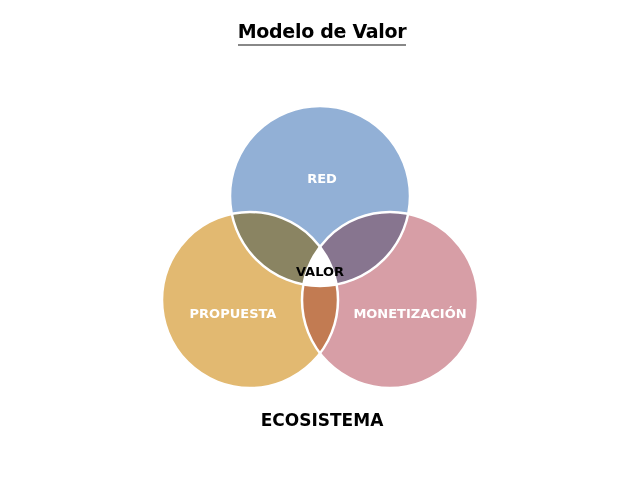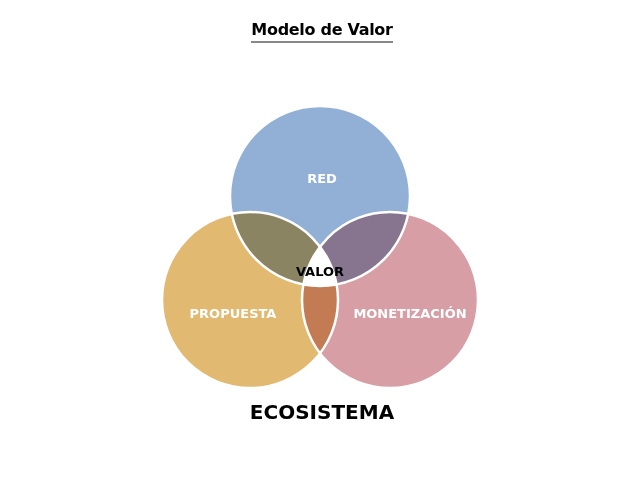--- a/index.html
+++ b/index.html
@@ -1,24 +1,24 @@
 <!DOCTYPE html>
 <html><head>
   <meta charset="utf-8">
   <style>
     html, body { margin: 0; padding: 0; background: #ffffff; }
     body { width: 644px; height: 498px; position: relative; overflow: hidden;
            font-family: "DejaVu Sans", "Liberation Sans", sans-serif; }
     .title { position: absolute; left: 0; top: 20px; width: 644px; text-align: center;
-             font-weight: bold; font-size: 16px; color: #000; letter-spacing: -0.3px; }
+             font-weight: bold; font-size: 19px; color: #000; letter-spacing: -0.3px; }
     .title span { border-bottom: 2px solid #888; padding-bottom: 2px; }
     svg.venn { position: absolute; left: 0; top: 0; }
     .lbl { font-family: "DejaVu Sans", "Liberation Sans", sans-serif; font-weight: bold; font-size: 13px; }
-    .footer { position: absolute; left: 0; top: 400px; width: 644px; text-align: center;
-              font-weight: bold; font-size: 20px; color: #000; }
+    .footer { position: absolute; left: 0; top: 410px; width: 644px; text-align: center;
+              font-weight: bold; font-size: 17px; color: #000; }
   </style>
 </head>
 <body>
 
 <div class="title"><span>Modelo de Valor</span></div>
 
 <svg class="venn" width="644" height="498" viewBox="0 0 644 498">
   <defs>
     <clipPath id="cTop">
         <circle cx="320" cy="196" r="90"></circle>

